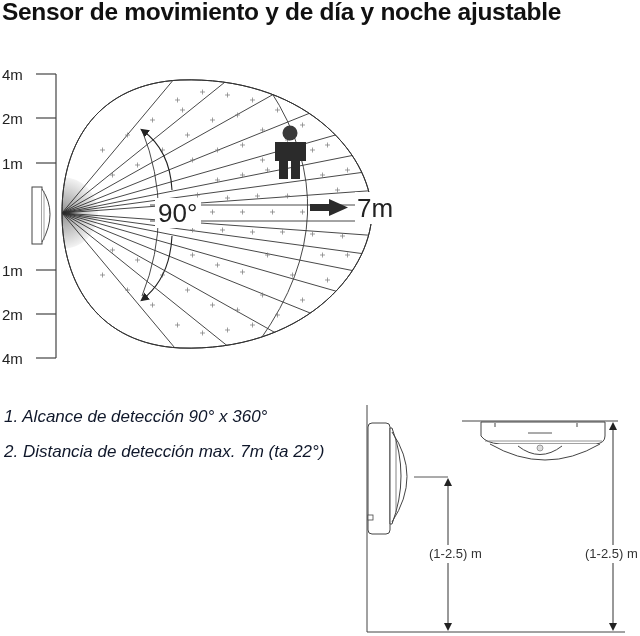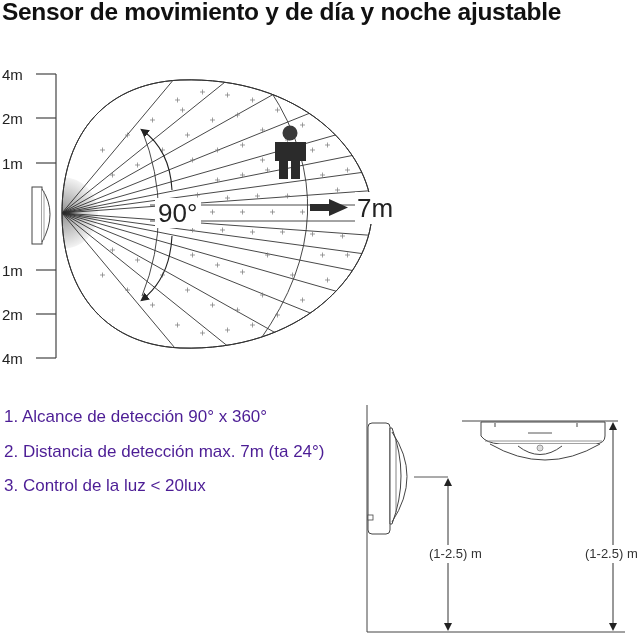--- a/index.html
+++ b/index.html
@@ -1,20 +1,20 @@
 <!DOCTYPE html>
 <html><head>
 <meta charset="utf-8">
 <style>
   html,body{margin:0;padding:0;background:#ffffff;}
   body{width:640px;height:636px;position:relative;overflow:hidden;font-family:"Liberation Sans","DejaVu Sans",sans-serif;color:#111;}
   .title{position:absolute;left:2px;top:-2px;font-size:24.5px;font-weight:bold;letter-spacing:-0.3px;color:#111;white-space:nowrap;}
   svg.diagram{position:absolute;left:0;top:0;}
   .spec-list{position:absolute;left:4px;top:400px;margin:0;padding:0;list-style:none;}
-  .spec-list li{font-size:17px;height:34.5px;line-height:34.5px;color:#4c1d95;white-space:nowrap;}
+  .spec-list li{font-size:17px;height:34.5px;line-height:34.5px;color:#0f172a;white-space:nowrap;font-style:italic;}
   .axis-label{font-family:"Liberation Sans","DejaVu Sans",sans-serif;font-size:15px;fill:#222;}
   .big-label{font-family:"Liberation Sans","DejaVu Sans",sans-serif;font-size:26px;fill:#222;}
   .dim-label{font-family:"Liberation Sans","DejaVu Sans",sans-serif;font-size:13px;fill:#333;}
 </style>
 </head>
 <body>
 
 <div class="title">Sensor de movimiento y de día y noche ajustable</div>
 
 <svg class="diagram" width="640" height="636" viewBox="0 0 640 636" xmlns="http://www.w3.org/2000/svg">
@@ -153,15 +153,14 @@
     <text class="dim-label" x="429" y="558">(1-2.5) m</text>
 
     <line x1="613" y1="424" x2="613" y2="629" stroke="#333" stroke-width="1" marker-start="url(#arrowStart)" marker-end="url(#arrowEnd)"></line>
     <rect x="584" y="545" width="56" height="18" fill="#fff"></rect>
     <text class="dim-label" x="585" y="558">(1-2.5) m</text>
   </g>
 </svg>
 
 <ul class="spec-list">
   <li>1. Alcance de detección 90° x 360°</li>
-  <li>2. Distancia de detección max. 7m (ta 24°)</li>
-  <li>3. Control de la luz &lt; 20lux</li>
+  <li>2. Distancia de detección max. 7m (ta 22°)</li>
 </ul>
 
 </body></html>

